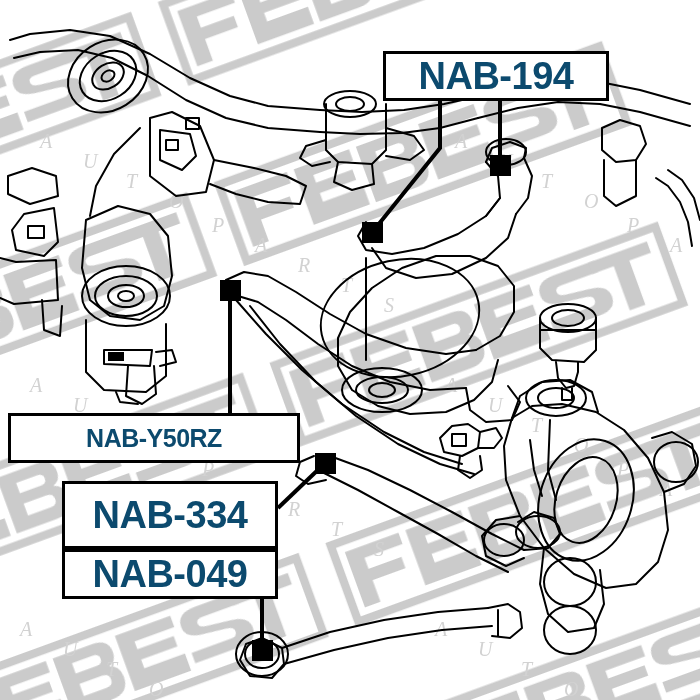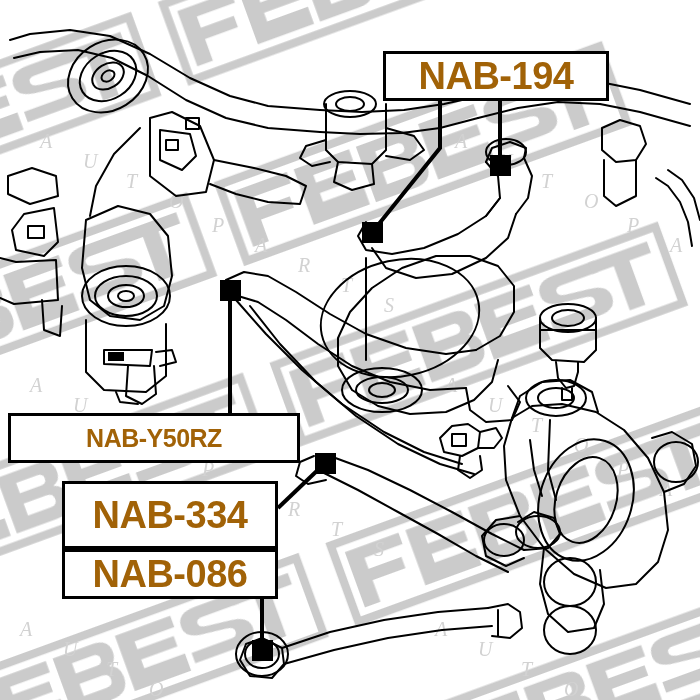--- a/index.html
+++ b/index.html
@@ -37,21 +37,21 @@
     background: #ffffff;
     border: 3px solid #000000;
     display: flex;
     align-items: center;
     justify-content: center;
     white-space: nowrap;
   }
   .callout .code {
     font-family: "Liberation Sans", sans-serif;
     font-weight: bold;
-    color: #a16207;
+    color: #0c4a6e;
     letter-spacing: -0.5px;
     line-height: 1;
   }
   #callout-nab-194      { left: 383px; top: 51px;  width: 226px; height: 50px; }
   #callout-nab-y50rz    { left: 8px;   top: 413px; width: 292px; height: 50px; }
   #callout-nab-334      { left: 62px;  top: 481px; width: 216px; height: 68px; }
   #callout-nab-086      { left: 62px;  top: 549px; width: 216px; height: 50px; }
   #callout-nab-194   .code { font-size: 38px; }
   #callout-nab-y50rz .code { font-size: 25px; }
   #callout-nab-334   .code { font-size: 38px; }
@@ -308,16 +308,16 @@
 
   <div class="callout" id="callout-nab-y50rz">
     <span class="code">NAB-Y50RZ</span>
   </div>
 
   <div class="callout" id="callout-nab-334">
     <span class="code">NAB-334</span>
   </div>
 
   <div class="callout" id="callout-nab-086">
-    <span class="code">NAB-086</span>
+    <span class="code">NAB-049</span>
   </div>
 
 </div>
 
 </body></html>

